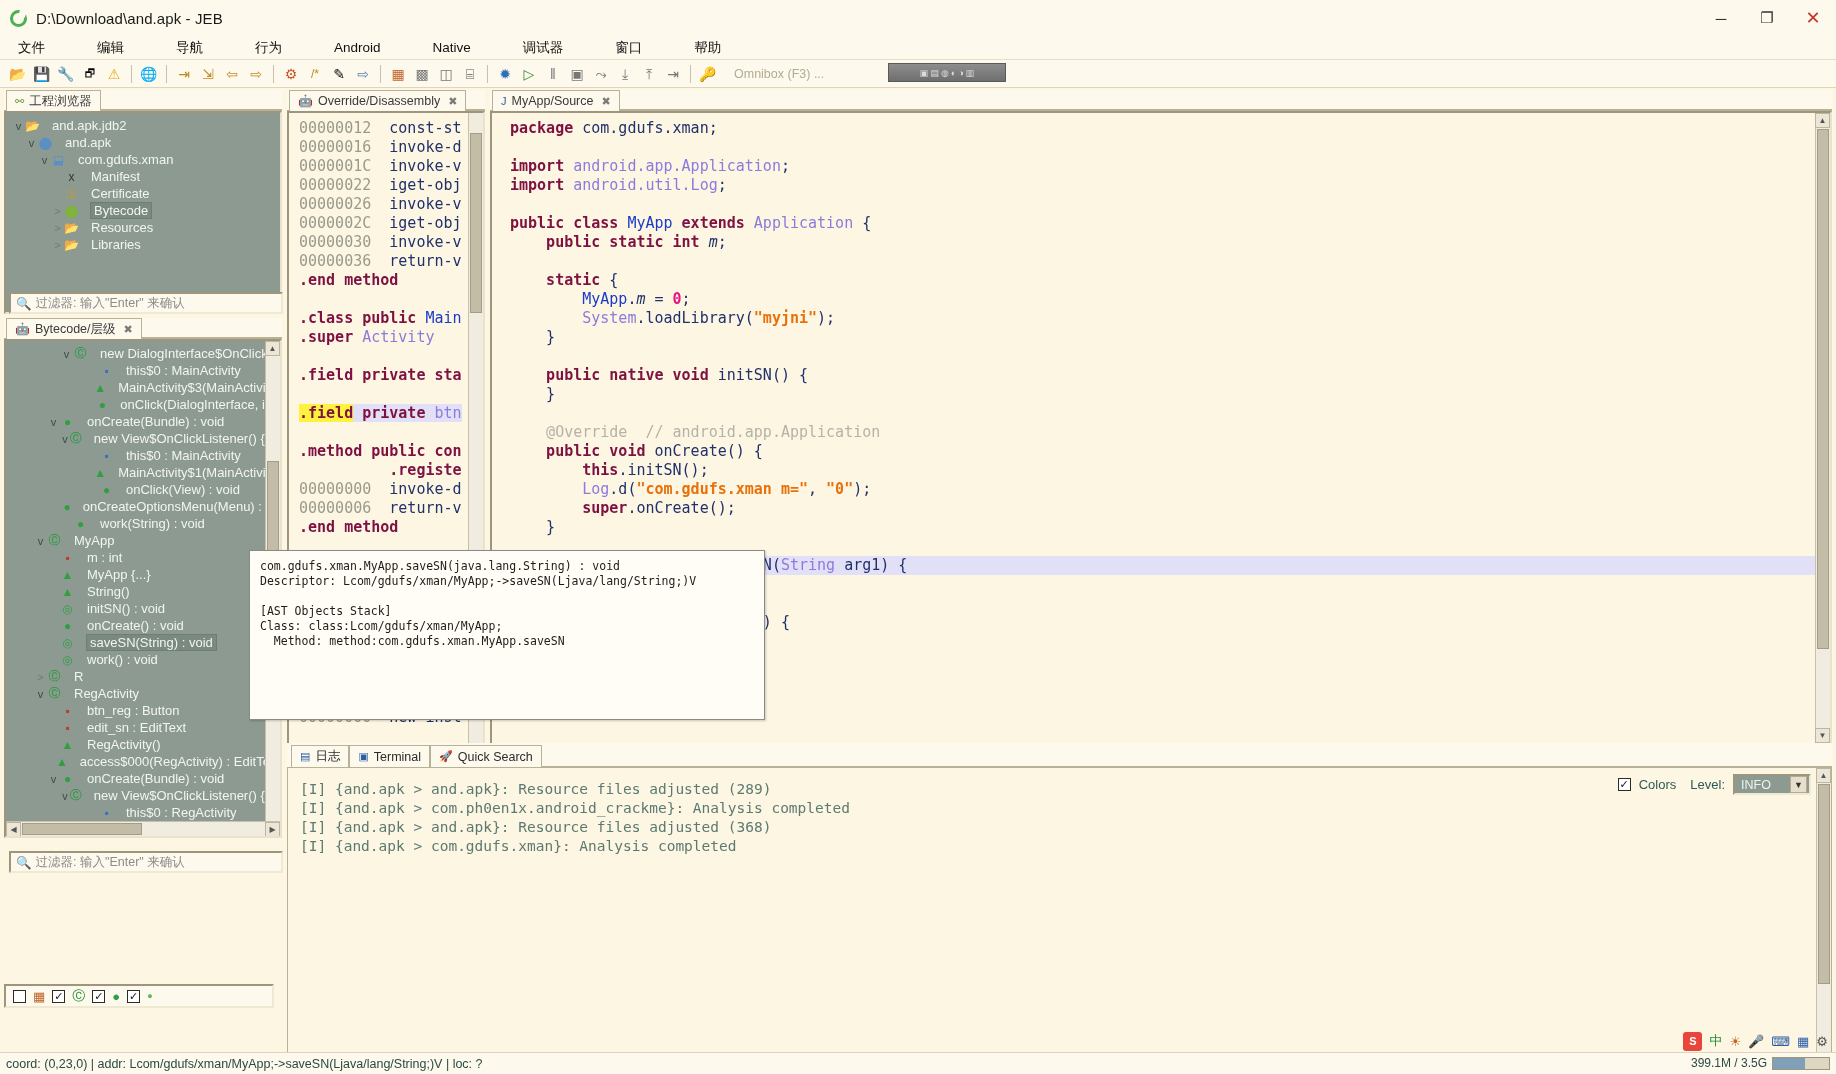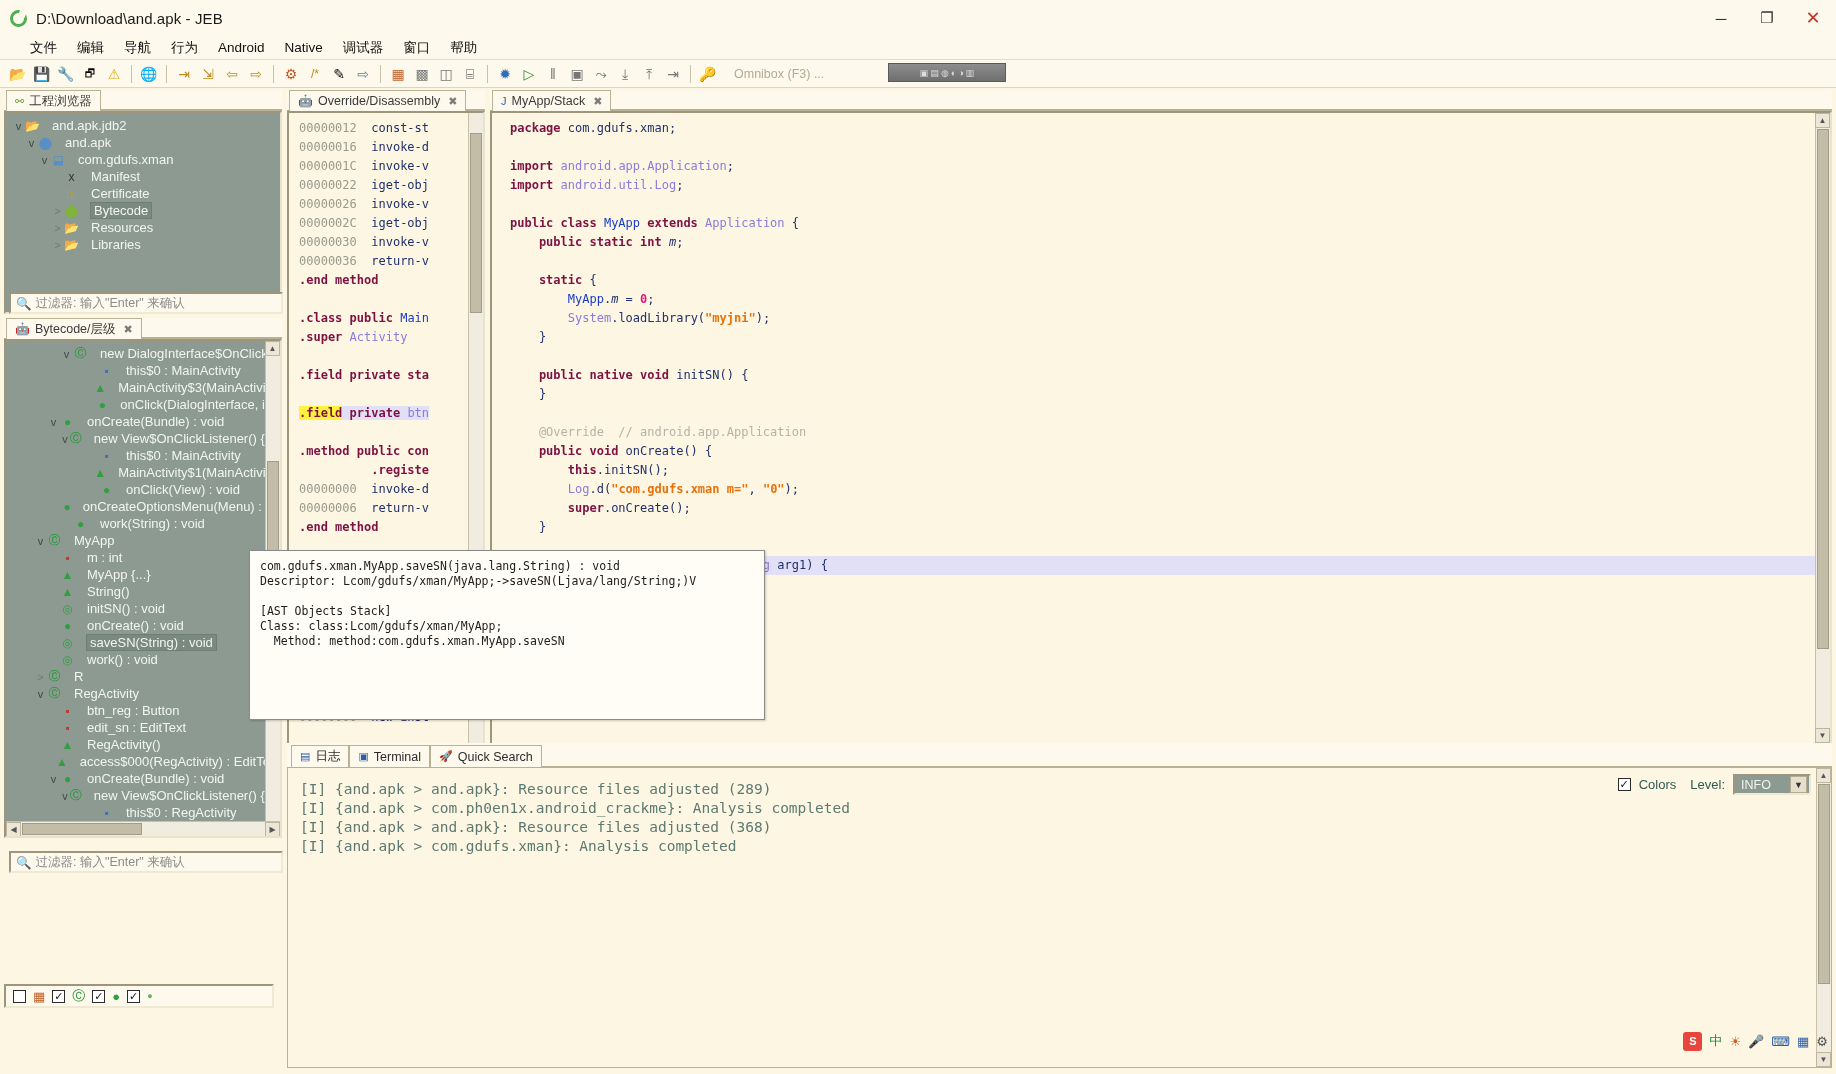--- a/index.html
+++ b/index.html
@@ -24,22 +24,22 @@
     background: transparent;
   }
   .app-logo:after{content:"";position:absolute;top:-3px;right:-2px;width:7px;height:7px;background:#fdf9ec;transform:rotate(20deg);}
   .title-text { font-size: 15px; color: #1a1a1a; letter-spacing: .1px; }
   .win-buttons { position: absolute; right: 0; top: 0; display: flex; height: 36px; }
   .win-btn { width: 46px; height: 36px; display:flex; align-items:center; justify-content:center;
              font-size: 15px; color: #333; }
   .win-btn.close { color: #c0392b; font-size: 18px; }
 
   
-  .menubar { height: 24px; background: #fdf9ec; display: flex; align-items: center; padding-left: 20px;
-             border-bottom: 1px solid #e6dfc8; }
+  .menubar { height: 24px; background: #fdf9ec; display: flex; align-items: center; padding-left: 8px;
+             border-bottom: 1px solid #e6dfc8; gap: 32px; }
   .menu-item { padding: 2px 10px; font-size: 13.5px; color: #111; cursor: default; }
 
   
   .toolbar { height: 28px; background: #fdf9ec; display:flex; align-items:center; padding-left:6px;
              border-bottom: 1px solid #ddd5bd; position: relative; }
   .tb { width: 22px; height: 22px; display:flex; align-items:center; justify-content:center;
         font-size: 14px; margin: 0 1px; line-height:1; }
   .tb-sep { width: 1px; height: 18px; background:#c9c2ab; margin: 0 5px; }
   .omnibox { margin-left: 14px; font-size: 12.5px; color: #b3ab93; }
   .tb-right { position:absolute; right: 830px; top: 3px; width: 118px; height: 19px;
@@ -73,21 +73,21 @@
   .twisty.r { color:#6e7c73; }
   .ticon { width:15px; height:15px; display:inline-flex; align-items:center; justify-content:center; }
 
   
   .filterbox { height:22px; margin:3px; border:2px solid; border-color:#9d957c #efe9d3 #efe9d3 #9d957c;
                background:#fdf9ec; display:flex; align-items:center; padding-left:5px; gap:4px;
                font-size:12.5px; color:#8c8c8c; }
 
   
   .code { position:absolute; inset:0; background:#fdf6e3; overflow:hidden;
-          font-family:"DejaVu Sans Mono", monospace; font-size:12px; line-height:19px;
+          font-family:"DejaVu Sans Mono", monospace; font-size:15px; line-height:19px;
           padding:6px 0 0 0; white-space:pre; }
   .code .ln { padding-left:10px; }
   .kw   { color:#7d1142; font-weight:bold; }
   .addr { color:#9a9a8c; }
   .typ  { color:#8b7bdc; }
   .cls  { color:#1a3cc4; }
   .str  { color:#e8710a; font-weight:bold; }
   .num  { color:#e5157f; font-weight:bold; }
   .cmt  { color:#b5b3a6; }
   .pln  { color:#20306b; }
@@ -490,21 +490,21 @@
         <div class="subtab">描述</div>
         <div class="subtab">十六进制格式</div>
         <div class="subtab" style="border:none">»₅</div>
       </div>
     </div>
 
     <div class="panel" style="left:490px; top:0; width:1342px; height:655px;">
       <div class="tabstrip">
         <div class="tab">
           <span style="color:#2c5fa8;font-size:11px">J</span>
-          <span>MyApp/Stack</span>
+          <span>MyApp/Source</span>
           <span class="tab-close">✖</span>
         </div>
         <div class="tab-tail"></div>
       </div>
       <div class="panel-body inset">
         <div class="code" id="src-code" style="padding-left:0"><span class="srcline"><span class="kw" style="">package </span><span class="pln" style="">com.gdufs.xman;</span>&nbsp;</span><span class="srcline"><span class="pln" style=""></span>&nbsp;</span><span class="srcline"><span class="kw" style="">import </span><span class="typ" style="">android.app.Application</span><span class="pln" style="">;</span>&nbsp;</span><span class="srcline"><span class="kw" style="">import </span><span class="typ" style="">android.util.Log</span><span class="pln" style="">;</span>&nbsp;</span><span class="srcline"><span class="pln" style=""></span>&nbsp;</span><span class="srcline"><span class="kw" style="">public class </span><span class="cls" style="">MyApp</span><span class="kw" style=""> extends </span><span class="typ" style="">Application</span><span class="pln" style=""> {</span>&nbsp;</span><span class="srcline"><span class="kw" style="">    public static int </span><span class="pln" style="font-style:italic">m</span><span class="pln" style="">;</span>&nbsp;</span><span class="srcline"><span class="pln" style=""></span>&nbsp;</span><span class="srcline"><span class="kw" style="">    static </span><span class="pln" style="">{</span>&nbsp;</span><span class="srcline"><span class="pln" style="">        </span><span class="cls" style="">MyApp</span><span class="pln" style="">.</span><span class="pln" style="font-style:italic">m</span><span class="pln" style=""> = </span><span class="num" style="">0</span><span class="pln" style="">;</span>&nbsp;</span><span class="srcline"><span class="pln" style="">        </span><span class="typ" style="">System</span><span class="pln" style="">.loadLibrary(</span><span class="str" style="">"myjni"</span><span class="pln" style="">);</span>&nbsp;</span><span class="srcline"><span class="pln" style="">    }</span>&nbsp;</span><span class="srcline"><span class="pln" style=""></span>&nbsp;</span><span class="srcline"><span class="kw" style="">    public native void </span><span class="pln" style="">initSN() {</span>&nbsp;</span><span class="srcline"><span class="pln" style="">    }</span>&nbsp;</span><span class="srcline"><span class="pln" style=""></span>&nbsp;</span><span class="srcline"><span class="cmt" style="">    @Override  // android.app.Application</span>&nbsp;</span><span class="srcline"><span class="kw" style="">    public void </span><span class="pln" style="">onCreate() {</span>&nbsp;</span><span class="srcline"><span class="pln" style="">        </span><span class="kw" style="">this</span><span class="pln" style="">.initSN();</span>&nbsp;</span><span class="srcline"><span class="pln" style="">        </span><span class="typ" style="">Log</span><span class="pln" style="">.d(</span><span class="str" style="">"com.gdufs.xman m="</span><span class="pln" style="">, </span><span class="str" style="">"0"</span><span class="pln" style="">);</span>&nbsp;</span><span class="srcline"><span class="pln" style="">        </span><span class="kw" style="">super</span><span class="pln" style="">.onCreate();</span>&nbsp;</span><span class="srcline"><span class="pln" style="">    }</span>&nbsp;</span><span class="srcline"><span class="pln" style=""></span>&nbsp;</span><span class="srcline cur"><span class="kw" style="">    public native void </span><span class="pln" style="">saveSN(</span><span class="typ" style="">String</span><span class="pln" style=""> arg1) {</span>&nbsp;</span><span class="srcline"><span class="pln" style="">    }</span>&nbsp;</span><span class="srcline"><span class="pln" style=""></span>&nbsp;</span><span class="srcline"><span class="kw" style="">    public native void </span><span class="pln" style="">work() {</span>&nbsp;</span><span class="srcline"><span class="pln" style="">    }</span>&nbsp;</span><span class="srcline"><span class="pln" style="">}</span>&nbsp;</span></div>
         <div class="vscroll">
           <div class="arrowbtn" style="top:0;left:-1px">▲</div>
           <div class="thumb" style="top:16px;height:520px;"></div>
           <div class="arrowbtn" style="bottom:0;left:-1px">▼</div>
@@ -573,14 +573,23 @@
   <div class="tray">
     <span class="sogou">S</span>
     <span class="ti" style="color:#1a8f3a">中</span>
     <span class="ti" style="color:#c0622a">☀</span>
     <span class="ti" style="color:#2c5fa8">🎤</span>
     <span class="ti" style="color:#2c5fa8">⌨</span>
     <span class="ti" style="color:#2c5fa8">▦</span>
     <span class="ti" style="color:#555">⚙</span>
   </div>
 
+  <div class="statusbar">
+    <span>coord: (0,23,0) | addr: Lcom/gdufs/xman/MyApp;-&gt;saveSN(Ljava/lang/String;)V | loc: ?</span>
+    <span class="mem">
+      <span>399.1M / 3.5G</span>
+      <span class="membar">
+          <i></i>
+        </span>
+    </span>
+  </div>
 
 </div>
 
 </body></html>

